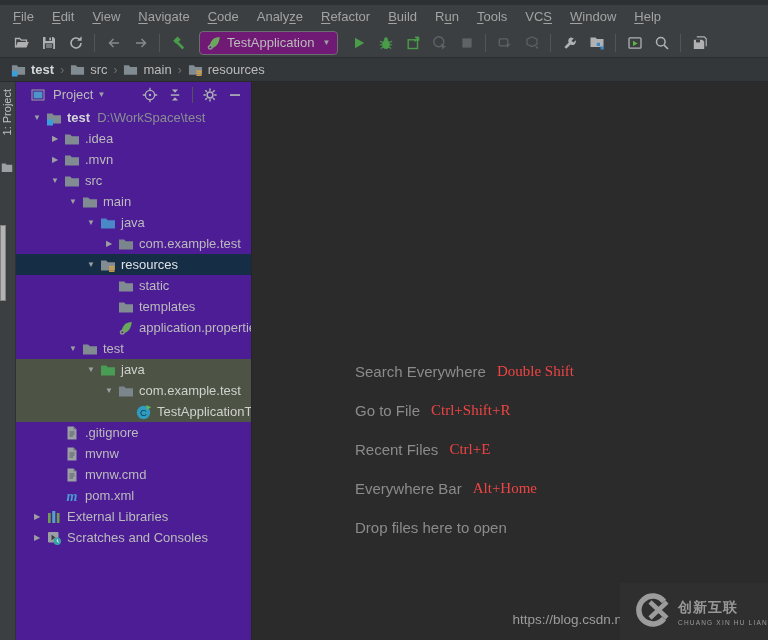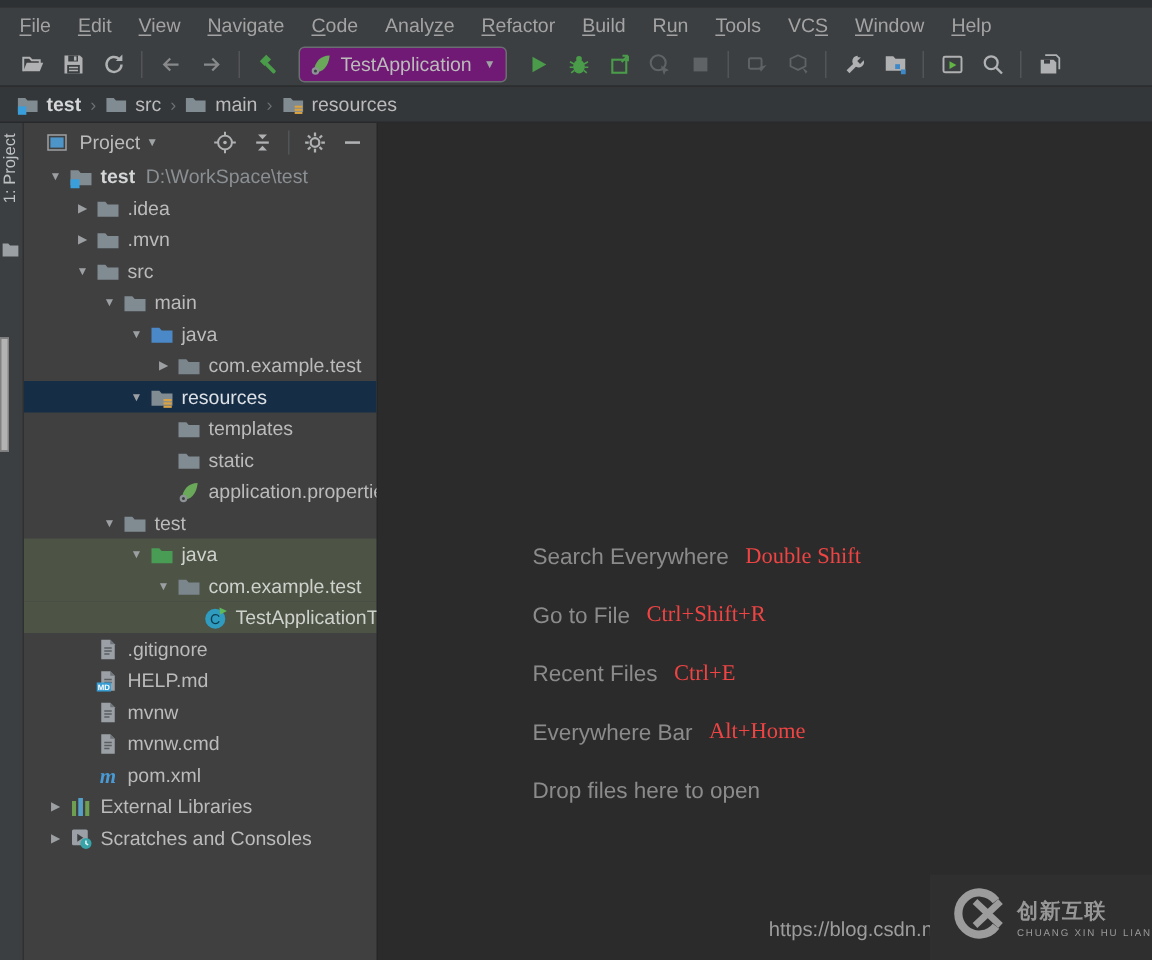--- a/index.html
+++ b/index.html
@@ -25,21 +25,21 @@
   .crumb.first .bc-label{font-weight:bold;color:#d4d6d8;}
   .crumb-sep{color:#6d7073;margin:0 4px;font-size:12px;}
   .bc-icon svg{width:15px;height:15px;display:block;}
   
   .main{position:absolute;top:82px;left:0;right:0;bottom:0;display:flex;}
   .stripe{width:15px;background:#3c3f41;border-right:1px solid #2e3032;position:relative;flex:none;}
   .stripe-label{position:absolute;top:7px;left:1px;writing-mode:vertical-rl;transform:rotate(180deg);
                 font-size:11px;color:#bfc1c3;white-space:nowrap;}
   .stripe-folder{position:absolute;top:77px;left:1px;}
   .stripe-thumb{position:absolute;top:143px;left:0;width:4px;height:74px;background:#b3b3b3;border:1px solid #828282;}
-  .panel{width:235px;background:#404040;position:relative;overflow:hidden;border-right:1px solid #242628;flex:none;}
+  .panel{width:235px;background:#4c1d95;position:relative;overflow:hidden;border-right:1px solid #242628;flex:none;}
   .panel-header{height:25px;display:flex;align-items:center;padding:0 8px 0 14px;color:#bbbbbb;font-size:13px;}
   .panel-header .ph-title{margin:0 4px 0 7px;}
   .panel-header .caret{font-size:8px;color:#a0a3a5;}
   .ph-right{margin-left:auto;display:flex;align-items:center;gap:9px;}
   .ph-sep{width:1px;height:16px;background:#525557;}
   .icon16 svg{width:16px;height:16px;display:block;}
   .tree{position:absolute;top:25px;left:0;right:0;}
   .tree-row{height:21px;display:flex;align-items:center;font-size:13px;color:#bbbbbb;white-space:nowrap;}
   .tree-row .arrow{width:18px;text-align:center;font-size:8px;color:#9da0a3;flex:none;}
   .tree-row .t-icon{width:16px;height:16px;margin-right:5px;flex:none;}
@@ -379,30 +379,30 @@
             </span>
             <span class="t-label">resources</span>
           </div>
           <div class="tree-row" style="padding-left: 84px;">
             <span class="arrow"></span>
             <span class="t-icon">
               <svg width="16" height="16" viewBox="0 0 16 16">
                 <path d="M1 3.5h5.2l1.6 1.8H15v8.2H1z" fill="#808b92"></path>
               </svg>
             </span>
+            <span class="t-label">static</span>
+          </div>
+          <div class="tree-row" style="padding-left: 84px;">
+            <span class="arrow"></span>
+            <span class="t-icon">
+              <svg width="16" height="16" viewBox="0 0 16 16">
+                <path d="M1 3.5h5.2l1.6 1.8H15v8.2H1z" fill="#808b92"></path>
+              </svg>
+            </span>
             <span class="t-label">templates</span>
-          </div>
-          <div class="tree-row" style="padding-left: 84px;">
-            <span class="arrow"></span>
-            <span class="t-icon">
-              <svg width="16" height="16" viewBox="0 0 16 16">
-                <path d="M1 3.5h5.2l1.6 1.8H15v8.2H1z" fill="#808b92"></path>
-              </svg>
-            </span>
-            <span class="t-label">static</span>
           </div>
           <div class="tree-row" style="padding-left: 84px;">
             <span class="arrow"></span>
             <span class="t-icon">
               <svg width="16" height="16" viewBox="0 0 16 16">
                 <path d="M13.8 2C7.5 2.2 4.2 5.5 2.8 13.6 9.5 13.2 12.9 9.6 13.8 2z" fill="#6aa85a"></path>
                 <circle cx="4.3" cy="12.3" r="2.5" fill="#8d9296"></circle>
                 <circle cx="4.3" cy="12.3" r="1" fill="#3c3f41"></circle>
               </svg>
             </span>
@@ -451,35 +451,20 @@
             <span class="t-icon">
               <svg width="16" height="16" viewBox="0 0 16 16">
                 <path d="M3.5 1.5h6l3 3v10h-9z" fill="#9aa0a5"></path>
                 <path d="M9.5 1.5l3 3h-3z" fill="#6f7479"></path>
                 <rect x="5.5" y="6.5" width="5" height="1" fill="#5a5e62"></rect>
                 <rect x="5.5" y="8.5" width="5" height="1" fill="#5a5e62"></rect>
                 <rect x="5.5" y="10.5" width="3.5" height="1" fill="#5a5e62"></rect>
               </svg>
             </span>
             <span class="t-label">.gitignore</span>
-          </div>
-          <div class="tree-row" style="padding-left: 30px;">
-            <span class="arrow"></span>
-            <span class="t-icon">
-              <svg width="16" height="16" viewBox="0 0 16 16">
-                <path d="M3.5 1.5h6l3 3v10h-9z" fill="#9aa0a5"></path>
-                <path d="M9.5 1.5l3 3h-3z" fill="#6f7479"></path>
-                <rect x="5.5" y="6.5" width="5" height="1" fill="#5a5e62"></rect>
-                <rect x="5.5" y="8.5" width="5" height="1" fill="#5a5e62"></rect>
-                <rect x="5.5" y="10.5" width="3.5" height="1" fill="#5a5e62"></rect>
-                <rect x="0.5" y="9" width="9.5" height="6" fill="#389fd6"></rect>
-                <text x="5.2" y="13.8" font-size="5.2" fill="#fff" text-anchor="middle" font-family="Liberation Sans,sans-serif" font-weight="bold">MD</text>
-              </svg>
-            </span>
-            <span class="t-label">HELP.md</span>
           </div>
           <div class="tree-row" style="padding-left: 30px;">
             <span class="arrow"></span>
             <span class="t-icon">
               <svg width="16" height="16" viewBox="0 0 16 16">
                 <path d="M3.5 1.5h6l3 3v10h-9z" fill="#9aa0a5"></path>
                 <path d="M9.5 1.5l3 3h-3z" fill="#6f7479"></path>
                 <rect x="5.5" y="6.5" width="5" height="1" fill="#5a5e62"></rect>
                 <rect x="5.5" y="8.5" width="5" height="1" fill="#5a5e62"></rect>
                 <rect x="5.5" y="10.5" width="3.5" height="1" fill="#5a5e62"></rect>

